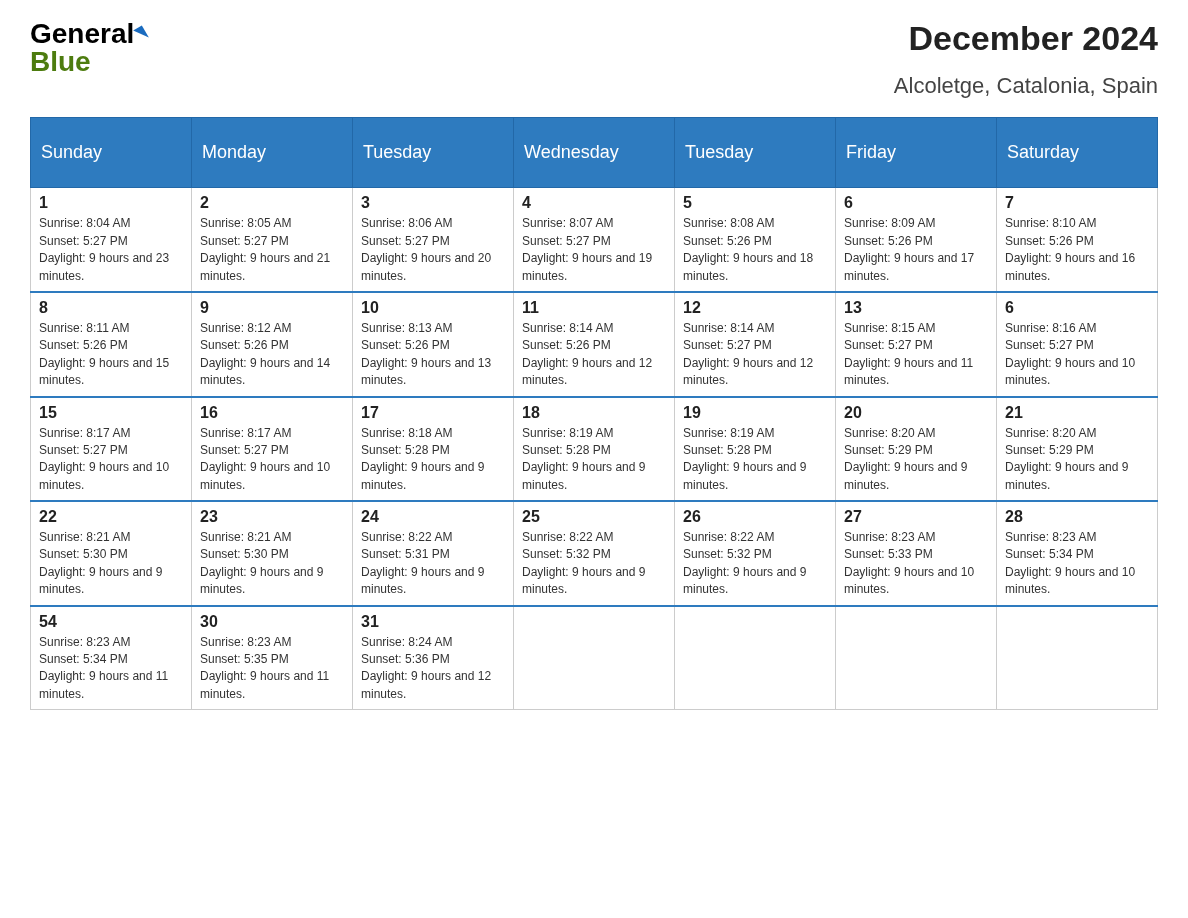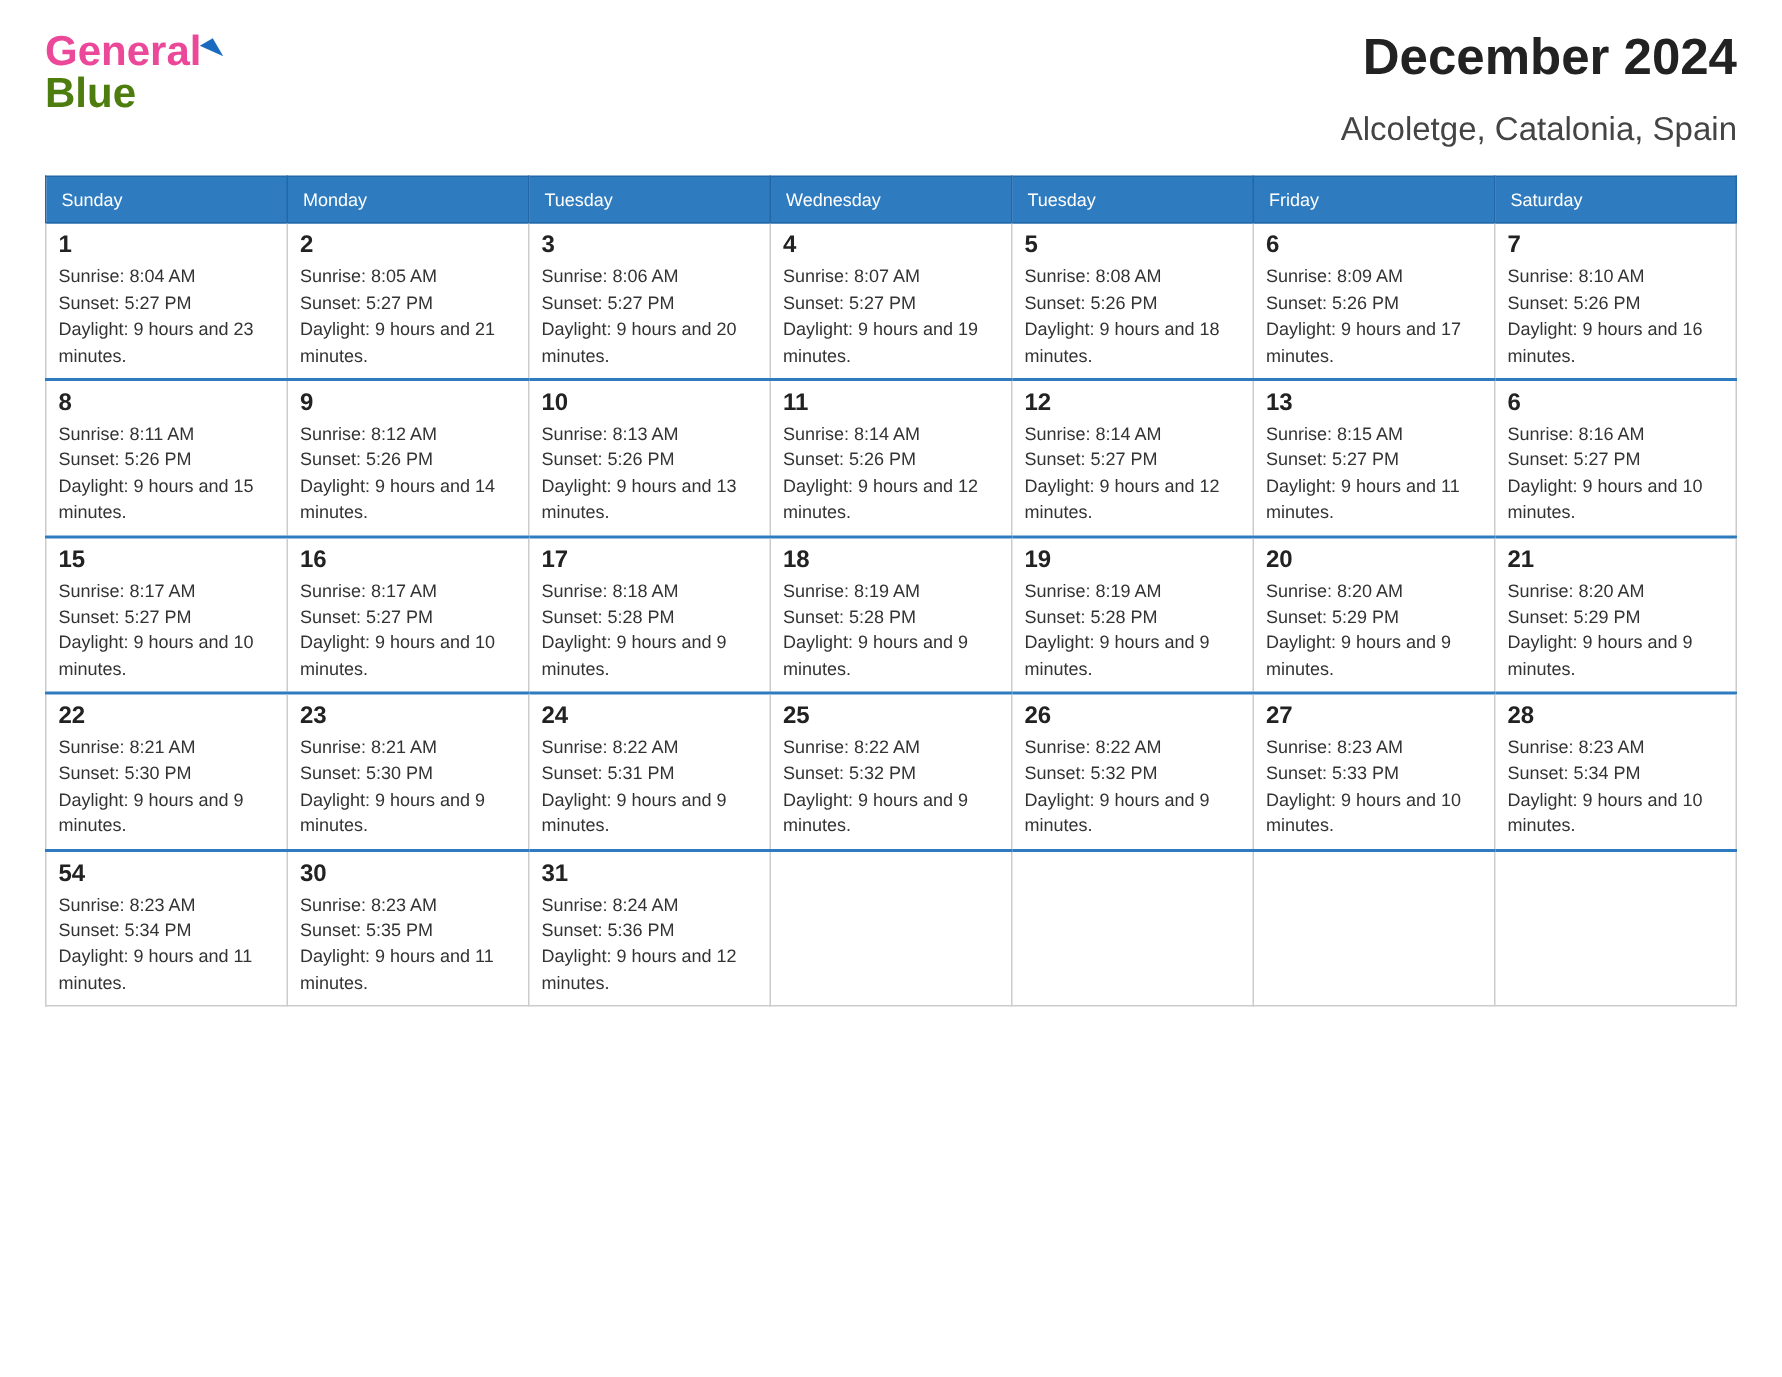--- a/index.html
+++ b/index.html
@@ -17,21 +17,21 @@
       margin-bottom: 18px;
     }
     .logo {
       display: flex;
       flex-direction: column;
       align-items: flex-start;
     }
     .logo-general {
       font-size: 28px;
       font-weight: bold;
-      color: #ec4899;
+      color: #000000;
       line-height: 1;
     }
     .logo-blue {
       font-size: 28px;
       font-weight: bold;
       color: #4d7c0f;
       line-height: 1;
     }
     .logo-triangle {
       display: inline-block;
@@ -63,23 +63,23 @@
       margin-top: 16px;
     }
     .calendar {
       width: 100%;
       border-collapse: collapse;
       border: 1px solid #ccc;
     }
     .calendar th {
       background-color: #2e7bbf;
       color: #fff;
-      font-size: 12px;
+      font-size: 18px;
       font-weight: normal;
-      padding: 8px 10px;
+      padding: 24px 10px;
       text-align: left;
       border: 1px solid #2268a8;
     }
     .calendar td {
       vertical-align: top;
       padding: 6px 8px;
       border: 1px solid #ccc;
       font-size: 13px;
       color: #333;
       width: 14.28%;

